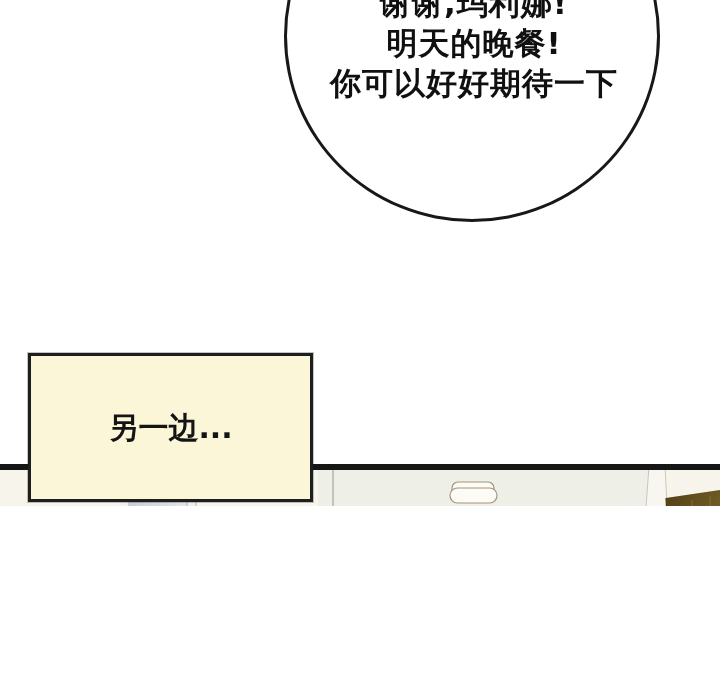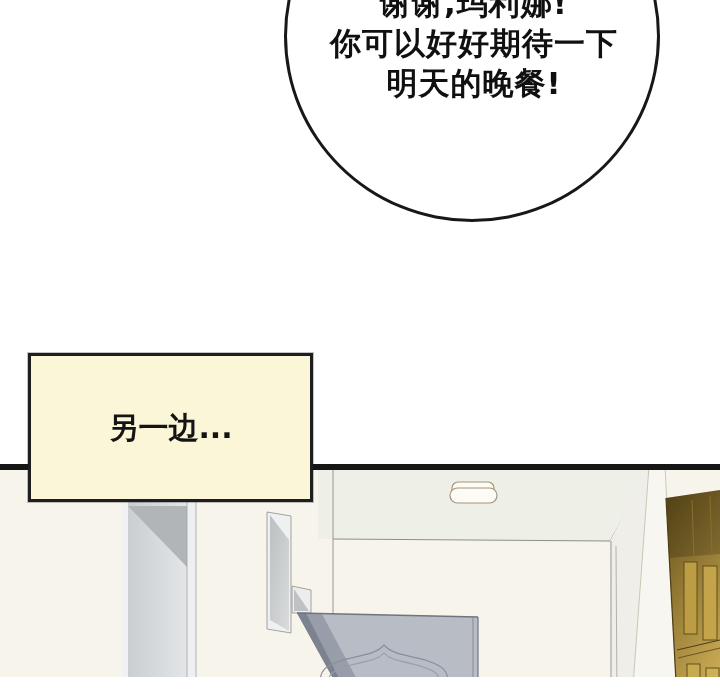--- a/index.html
+++ b/index.html
@@ -1,17 +1,17 @@
 <!DOCTYPE html>
 <html><head>
 <meta charset="utf-8">
 <style>
   html,body{margin:0;padding:0;background:#ffffff;}
   .page{
-    position:relative;width:720px;height:677px;background:#ffffff;overflow:hidden;
+    position:relative;width:720px;height:506px;background:#ffffff;overflow:hidden;
     font-family:"DejaVu Sans",sans-serif;color:#111;
   }
   
   .bubble{
     position:absolute;left:284px;top:-150px;width:376px;height:372px;
     background:#ffffff;border:3px solid #181818;border-radius:50%;
     box-sizing:border-box;z-index:2;
   }
   .bubble-text{
     position:absolute;left:254px;top:-17px;width:440px;z-index:3;
@@ -35,22 +35,22 @@
   .scene{position:absolute;left:0;top:470px;width:720px;height:230px;z-index:0;}
 </style>
 </head>
 <body>
 
 <div class="page">
 
   <div class="bubble"></div>
   <div class="bubble-text">
     <div>谢谢,玛利娜!</div>
+    <div>明天的晚餐!</div>
     <div>你可以好好期待一下</div>
-    <div>明天的晚餐!</div>
   </div>
 
   <div class="caption">
     <div>另一边...</div>
   </div>
 
   <div class="panel-bar"></div>
 
   <svg class="scene" viewBox="0 0 720 230">
     <defs>

